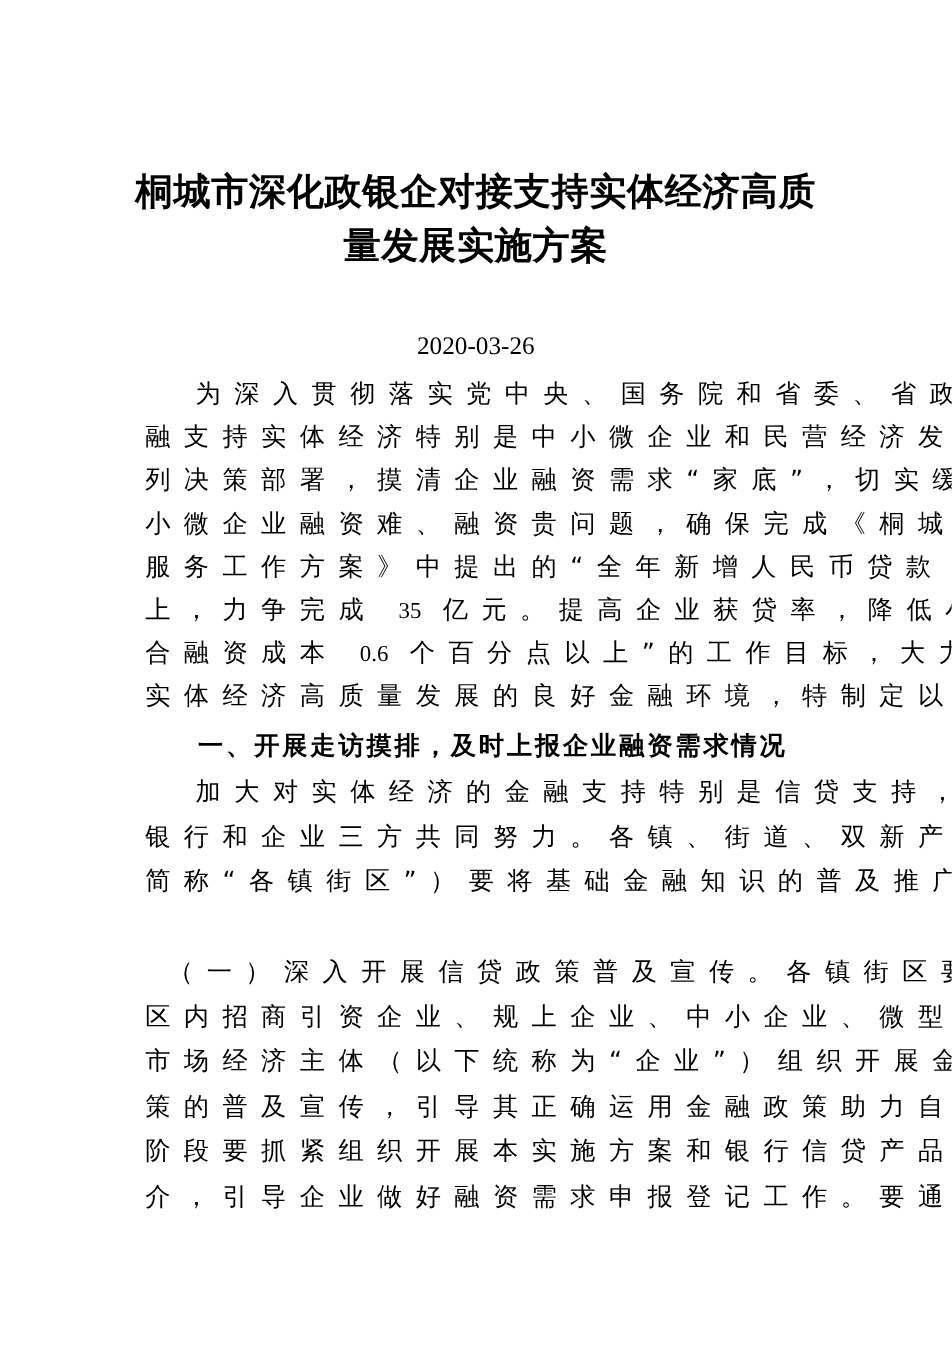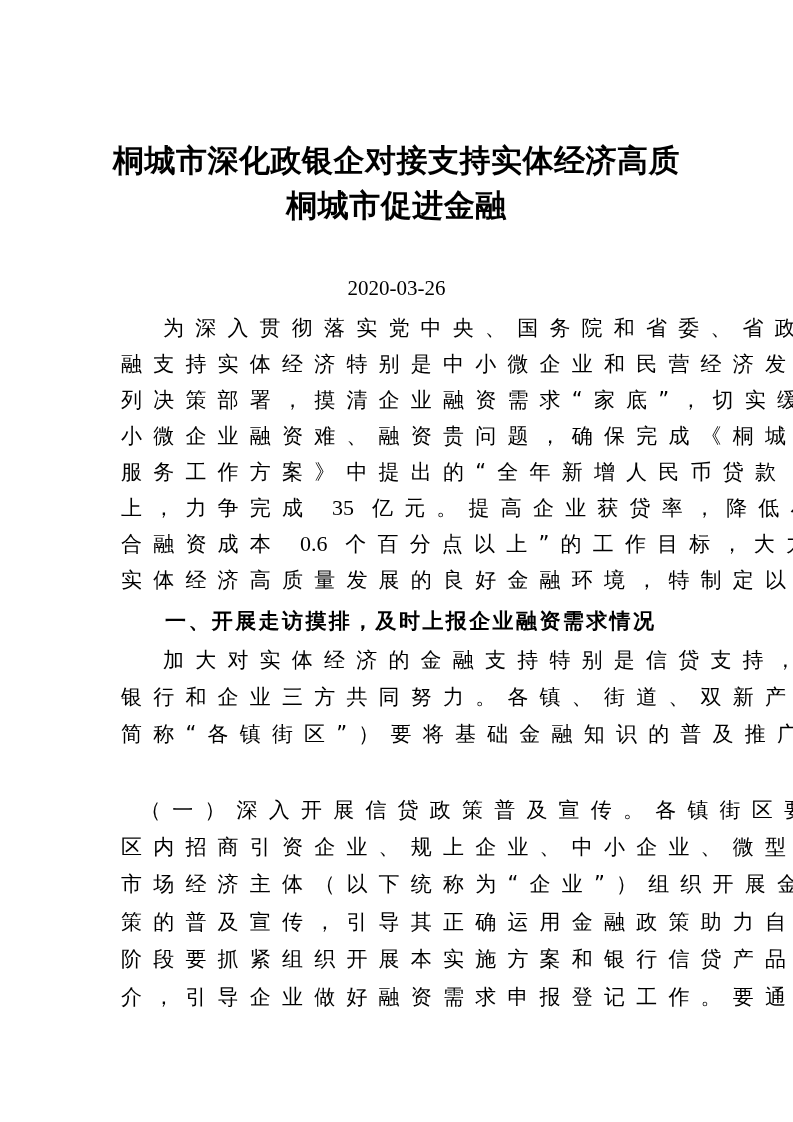--- a/index.html
+++ b/index.html
@@ -49,21 +49,21 @@
     width: 560px;
     font-family: "DejaVu Sans", "Liberation Sans", sans-serif;
     font-size: 21px;
     line-height: 30px;
     letter-spacing: 11.2px;
     white-space: nowrap;
   }
   .body-line .num {
     font-family: "Liberation Serif", "DejaVu Serif", serif;
     letter-spacing: 0px;
-    font-size: 22px;
+    font-size: 19px;
     text-align: center;
   }
   .body-line.indent {
     left: 163px;
   }
   .heading-line {
     position: absolute;
     left: 165px;
     font-family: "DejaVu Sans", "Liberation Sans", sans-serif;
     font-weight: bold;
@@ -76,21 +76,21 @@
     font-family: "DejaVu Serif", "Liberation Serif", serif;
     margin-top: 40px;
   }
 </style>
 </head>
 <body>
 
 <div class="page">
 
   <div class="title-line" style="top:140px;">桐城市深化政银企对接支持实体经济高质</div>
-  <div class="title-line" style="top:185px;">桐城市促进金融</div>
+  <div class="title-line" style="top:185px;">量发展实施方案</div>
 
   <div class="date" style="top:229px;margin-top:45px;">2020-03-26</div>
 
   <div class="body-line indent" style="top:313px;">为深入贯彻落实党中央、国务院和省委、省政府关于金</div>
   <div class="body-line" style="top:349px;">融支持实体经济特别是中小微企业和民营经济发展的一系</div>
   <div class="body-line" style="top:385px;">列决策部署，摸清企业融资需求“家底”，切实缓解我市中</div>
   <div class="body-line" style="top:421px;">小微企业融资难、融资贵问题，确保完成《桐城市促进金融</div>
   <div class="body-line" style="top:457px;text-align:right;"><span>服务工作方案》中提出的“全年新增人民币贷款 </span></div>
   <div class="body-line" style="top:493px;"><span>上，力争完成 </span><span class="num">35</span><span> 亿元。提高企业获贷率，降低小微企业综</span></div>
   <div class="body-line" style="top:529px;"><span>合融资成本 </span><span class="num">0.6</span><span> 个百分点以上”的工作目标，大力营造我市</span></div>

